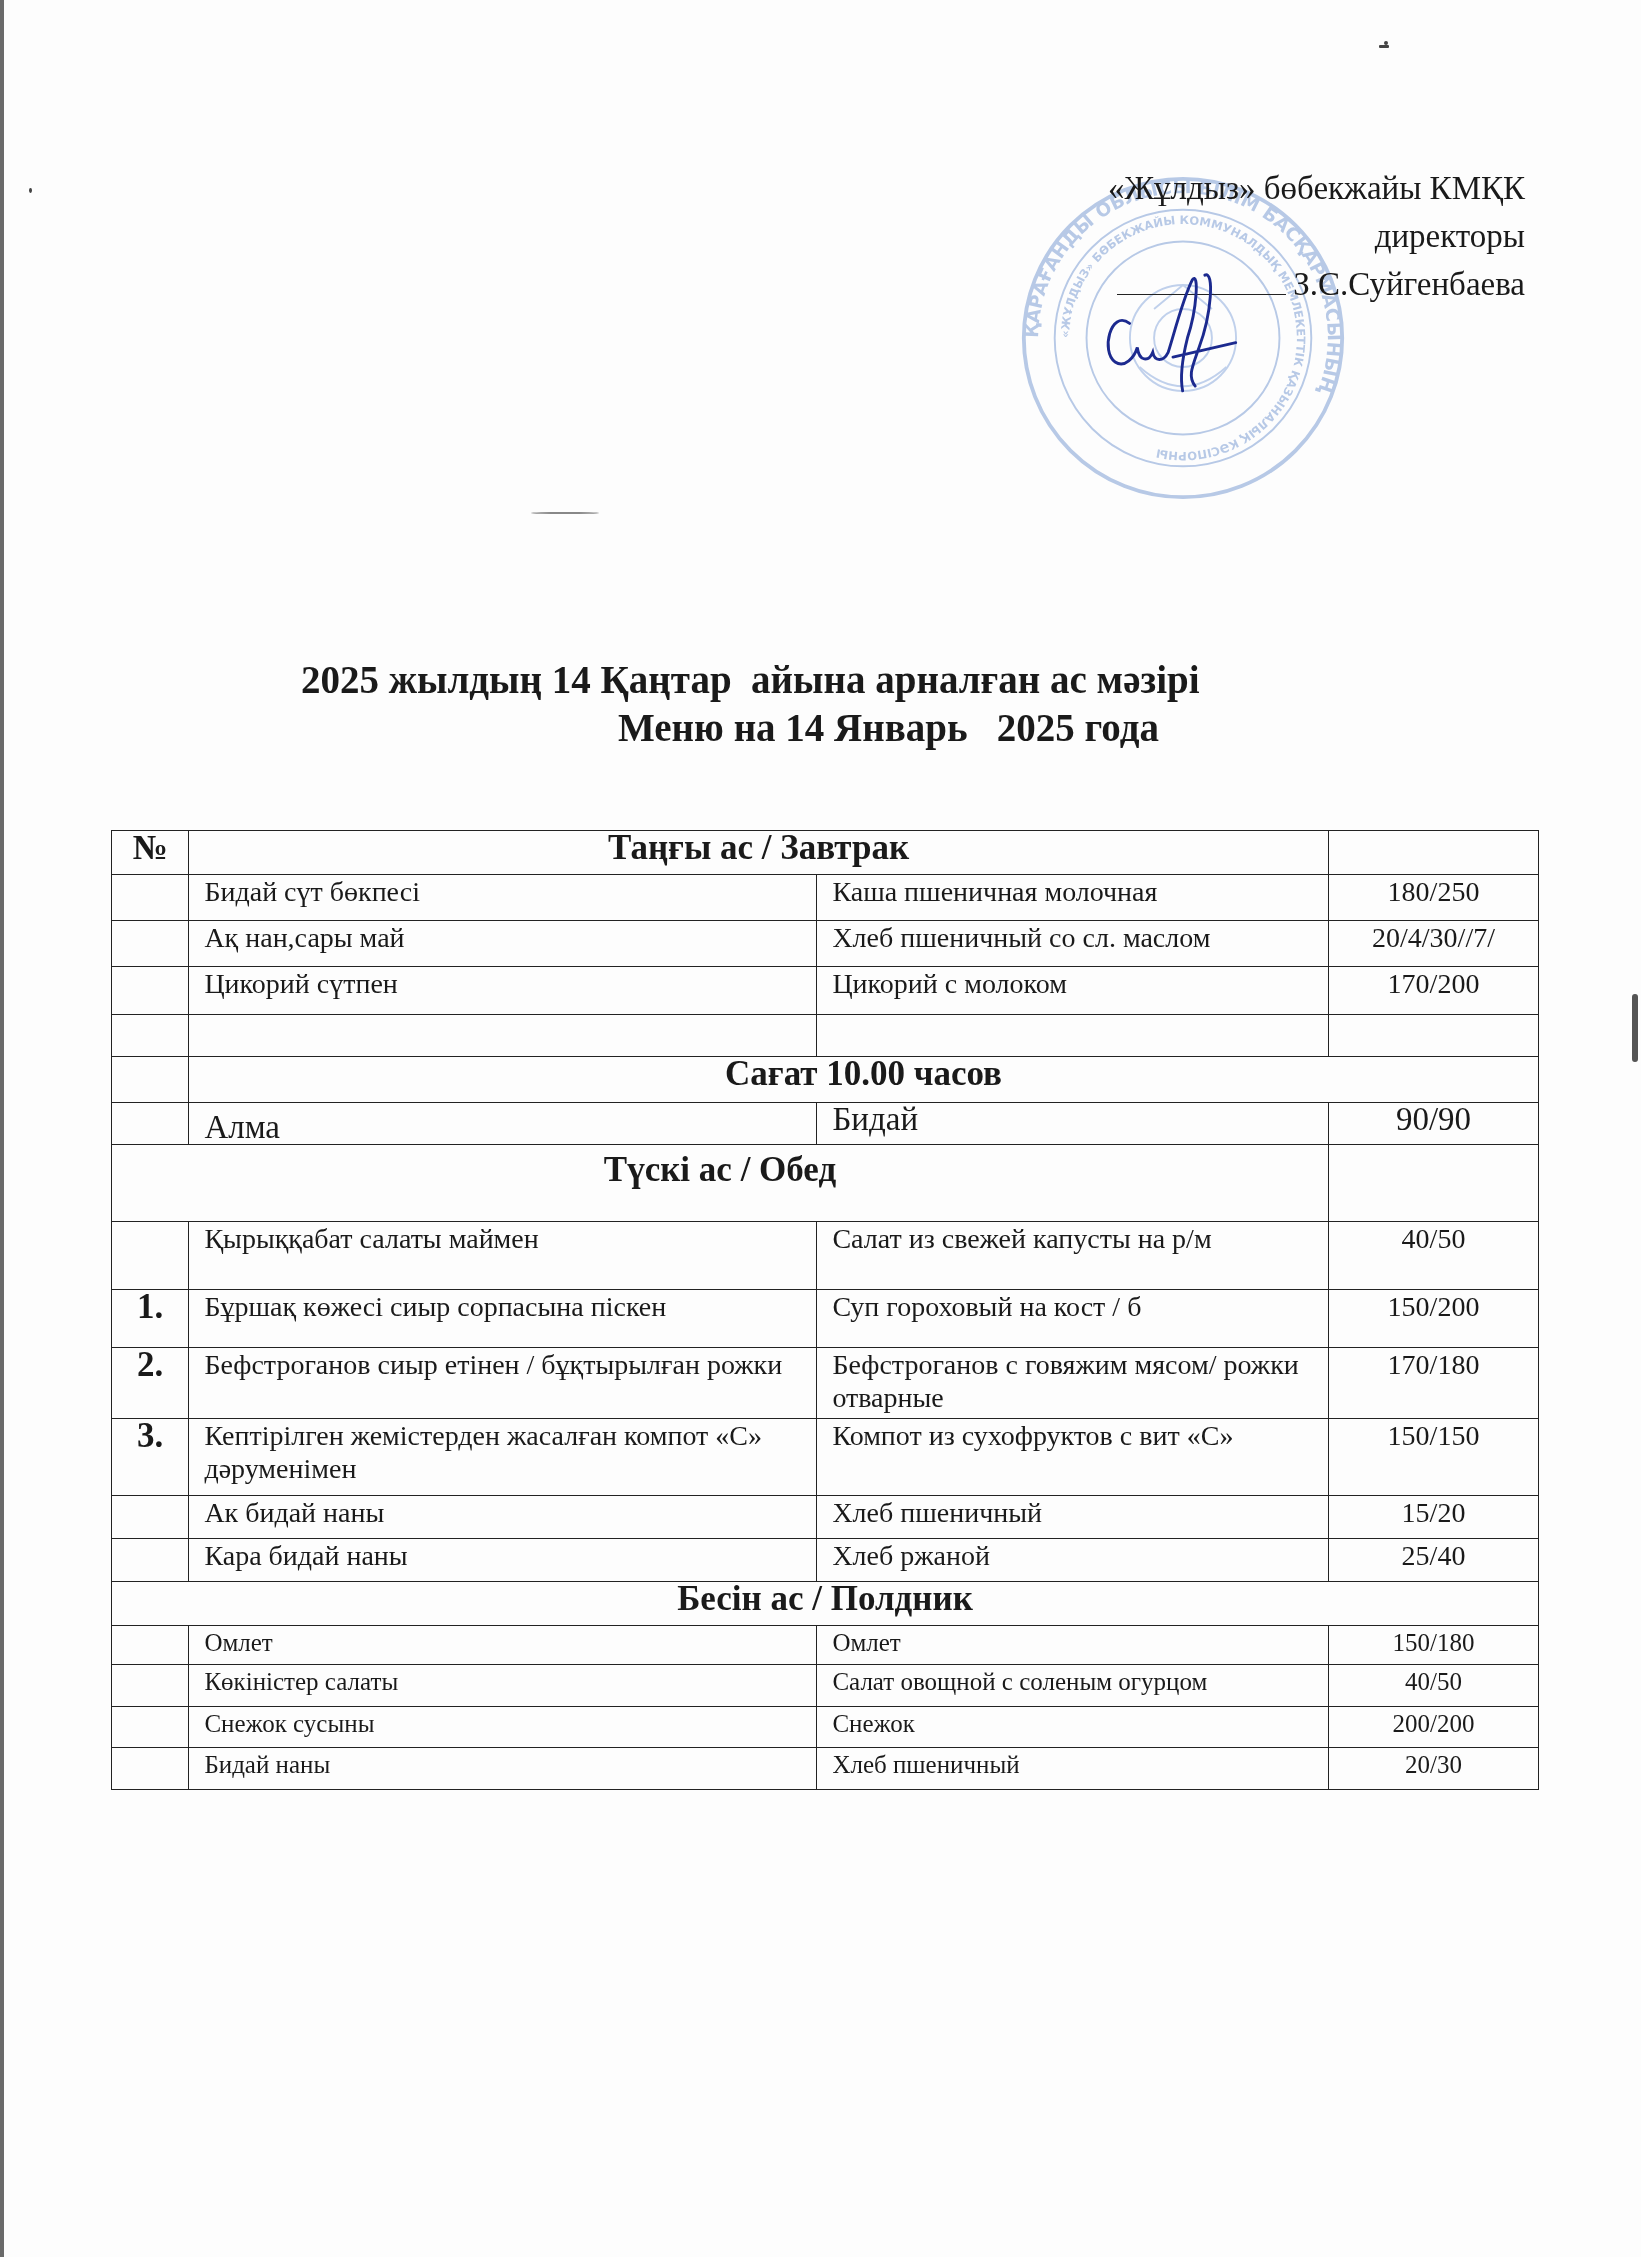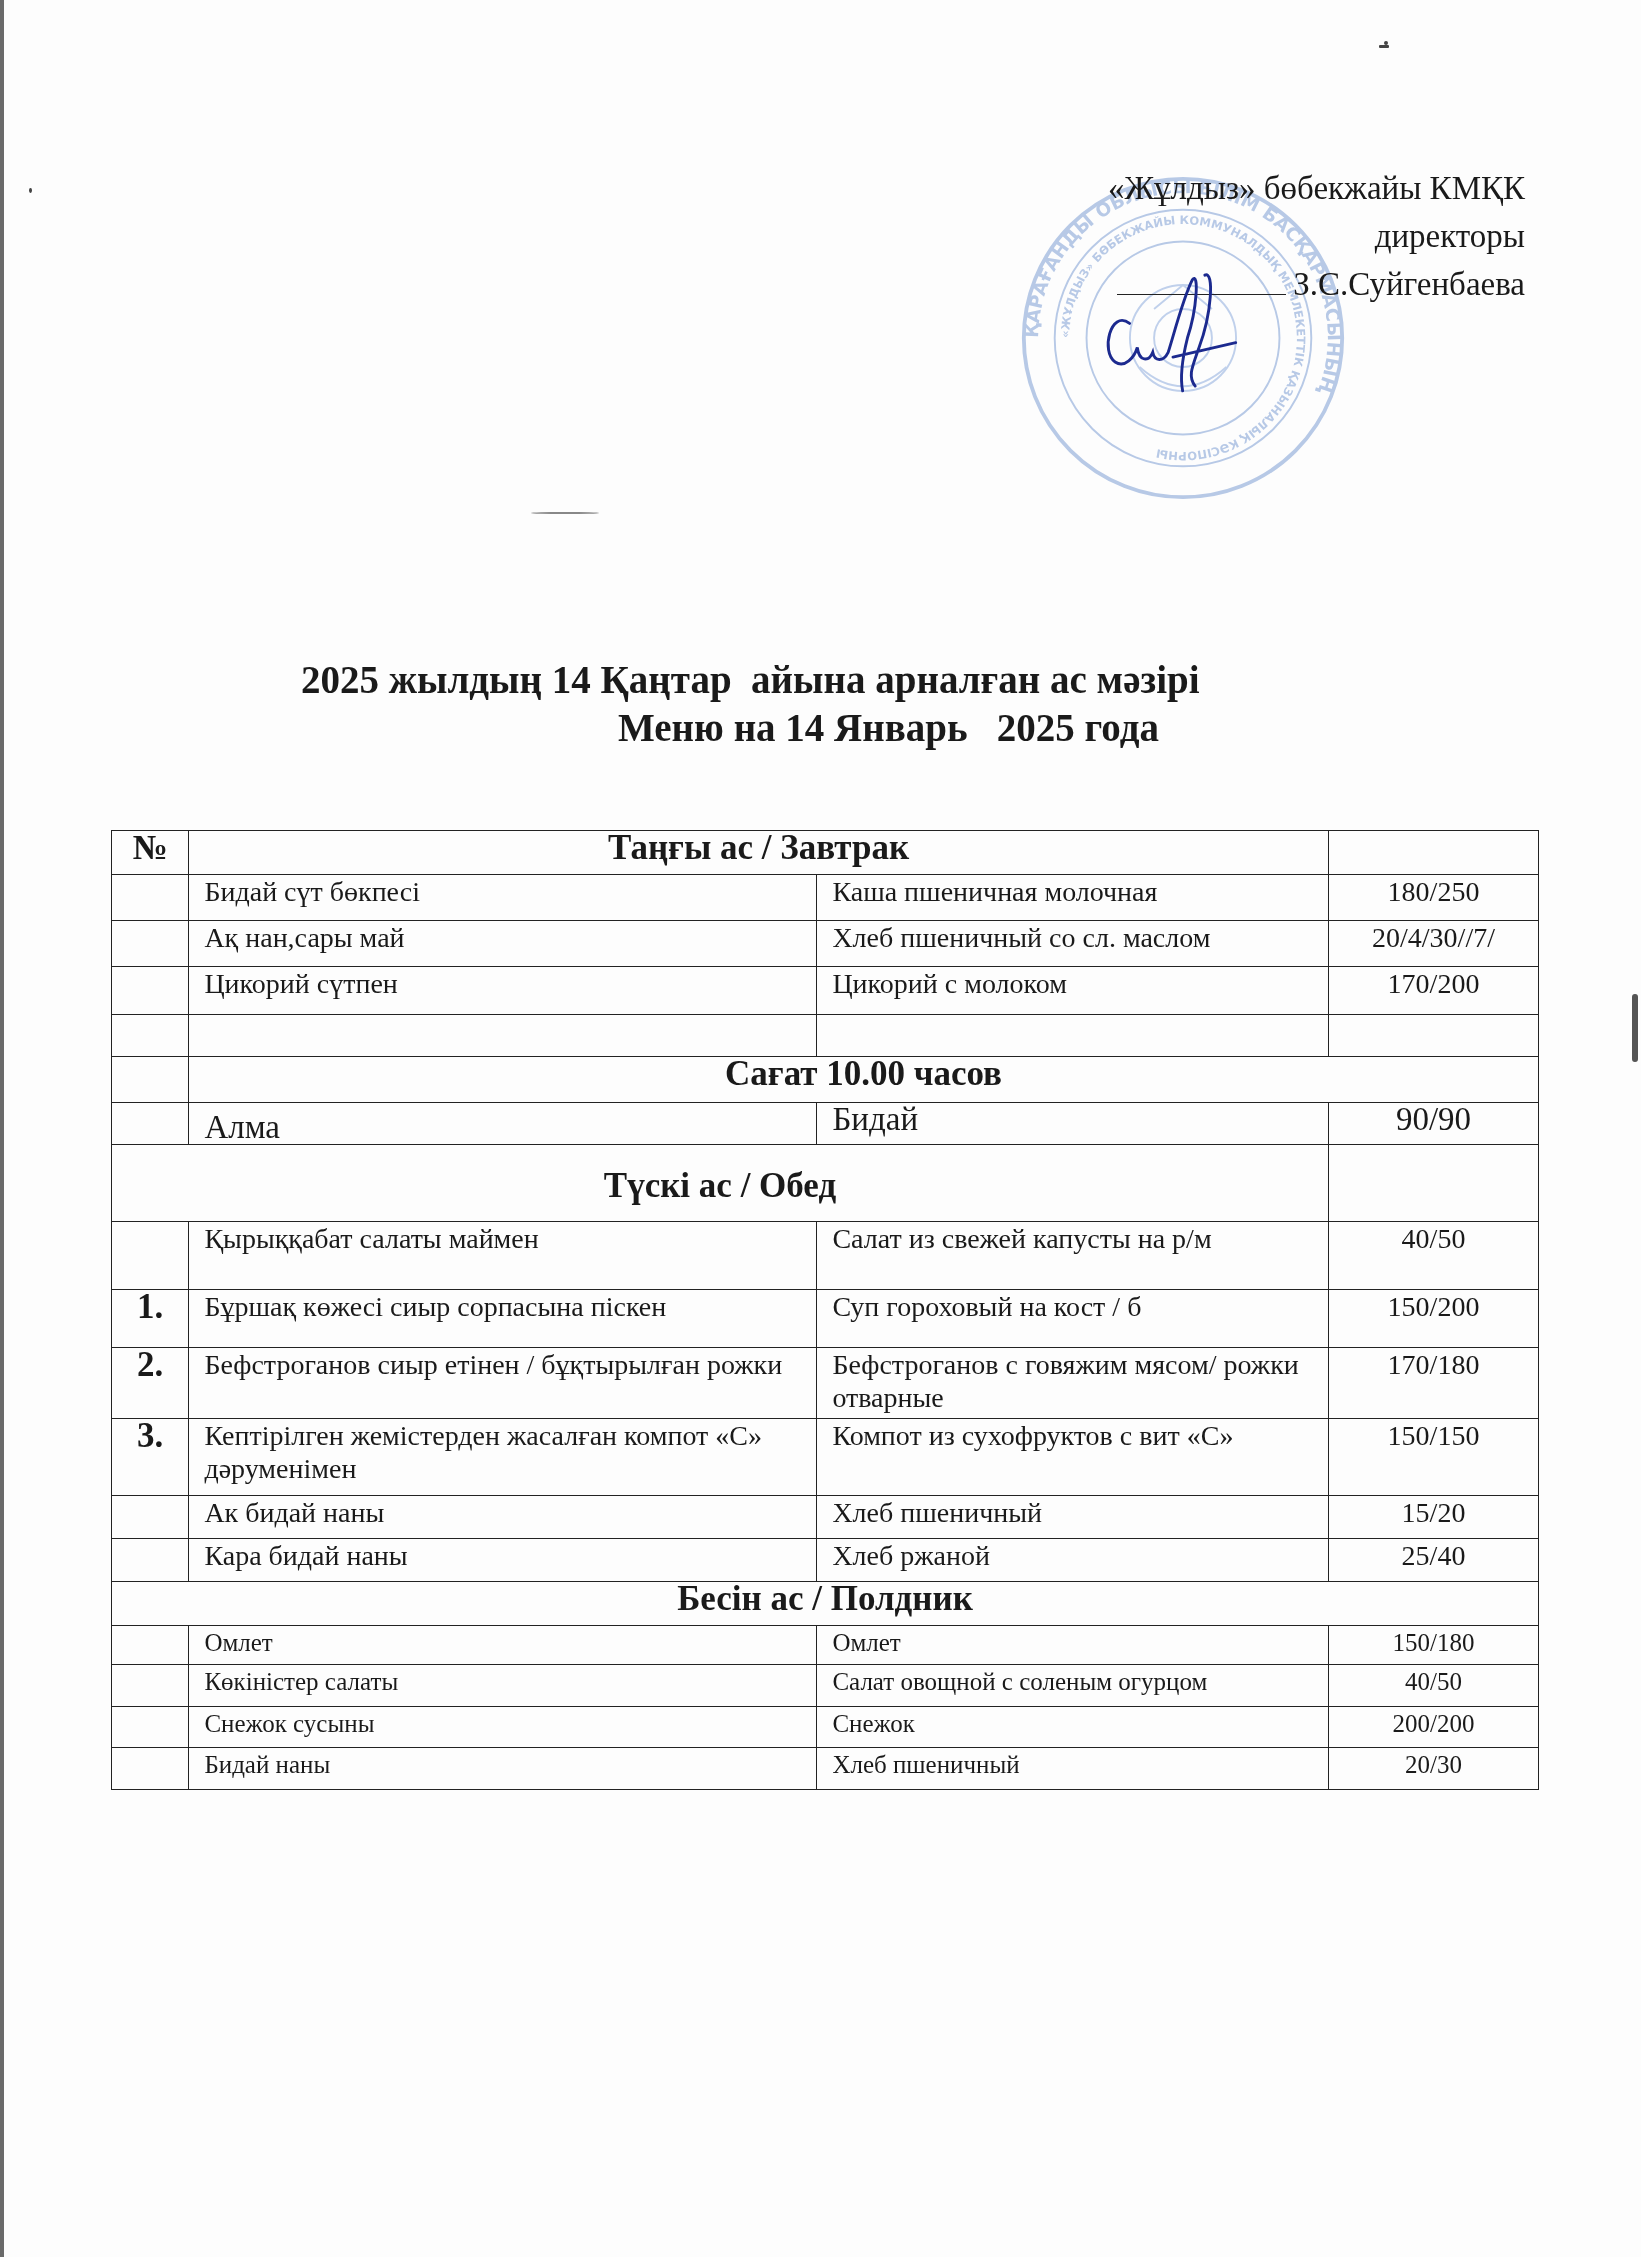--- a/index.html
+++ b/index.html
@@ -131,21 +131,21 @@
       <td class="section" colspan="3">Сағат 10.00 часов</td>
     </tr>
     <tr class="big" style="height:42px">
       <td class="num"></td>
       <td class="kz" style="vertical-align:bottom;margin-top:18px;">Алма</td>
       <td class="ru">Бидай</td>
       <td class="w">90/90</td>
     </tr>
 
     <tr style="height:77px">
-      <td class="section" colspan="3" style="vertical-align:top;padding-top:24px;">Түскі ас / Обед</td>
+      <td class="section" colspan="3" style="vertical-align:top;padding-top:8px;">Түскі ас / Обед</td>
       <td></td>
     </tr>
     <tr style="height:68px">
       <td class="num"></td>
       <td class="kz">Қырыққабат   салаты маймен</td>
       <td class="ru">Салат из свежей капусты на р/м</td>
       <td class="w">40/50</td>
     </tr>
     <tr style="height:58px">
       <td class="num">1.</td>

